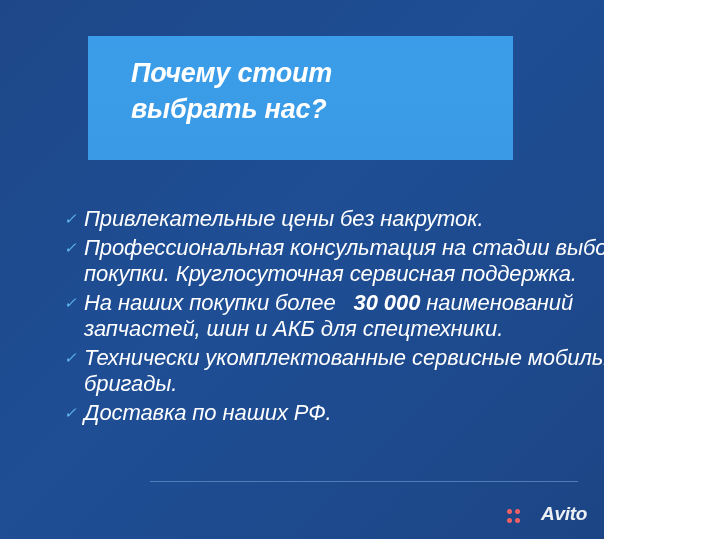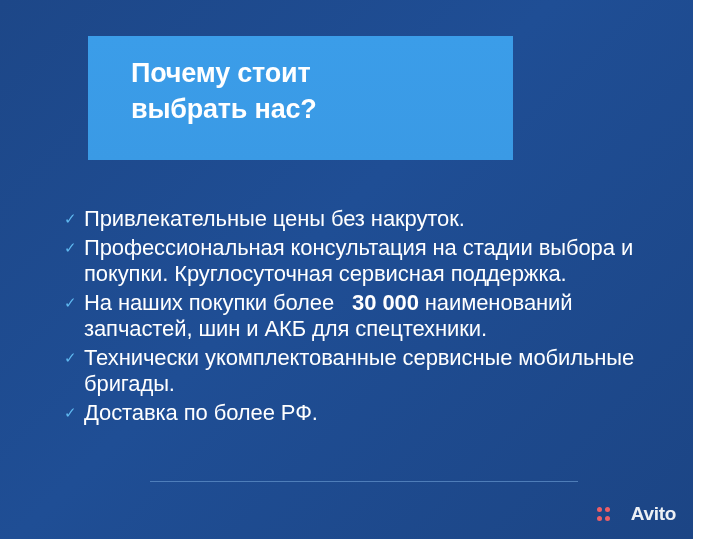--- a/index.html
+++ b/index.html
@@ -8,25 +8,26 @@
   }
   body {
     width: 720px;
     height: 539px;
     background: #ffffff;
     font-family: "Liberation Sans", sans-serif;
     overflow: hidden;
   }
   .slide {
     position: relative;
-    width: 693px;
+    width: 604px;
     height: 539px;
     background: #1e4a8c;
     background: linear-gradient(135deg, #1d4788 0%, #1f4e95 45%, #1c4585 100%);
     overflow: hidden;
+    font-style: italic;
   }
   .title-box {
     position: absolute;
     left: 88px;
     top: 36px;
     width: 425px;
     height: 124px;
     background: #3a9ce8;
     background: linear-gradient(180deg, #3b9de9 0%, #3a9ae5 100%);
   }
@@ -80,21 +81,21 @@
     width: 428px;
     height: 1px;
     background: #5f8fc8;
     opacity: 0.75;
   }
   .watermark {
     position: absolute;
     right: 17px;
     bottom: 14px;
     display: flex;
-    align-items: center;
+    align-items: flex-end;
     gap: 19px;
     opacity: 0.92;
   }
   .wm-dots {
     position: relative;
     width: 15px;
     height: 17px;
   }
   .wm-dots i {
     position: absolute;
@@ -137,21 +138,21 @@
       <div class="bullet">
         <span class="check">✓</span>
         <span class="btext"><span>На наших покупки более </span><b>30 000</b><span> наименований запчастей, шин и АКБ для спецтехники.</span></span>
       </div>
       <div class="bullet">
         <span class="check">✓</span>
         <span class="btext"><span>Технически укомплектованные сервисные мобильные бригады.</span></span>
       </div>
       <div class="bullet">
         <span class="check">✓</span>
-        <span class="btext"><span>Доставка по более РФ.</span></span>
+        <span class="btext"><span>Доставка по наших РФ.</span></span>
       </div>
     </div>
 
   <div class="divider"></div>
 
   <div class="watermark">
     <span class="wm-dots">
       <i class="d1"></i>
         <i class="d2"></i>
         <i class="d3"></i>

